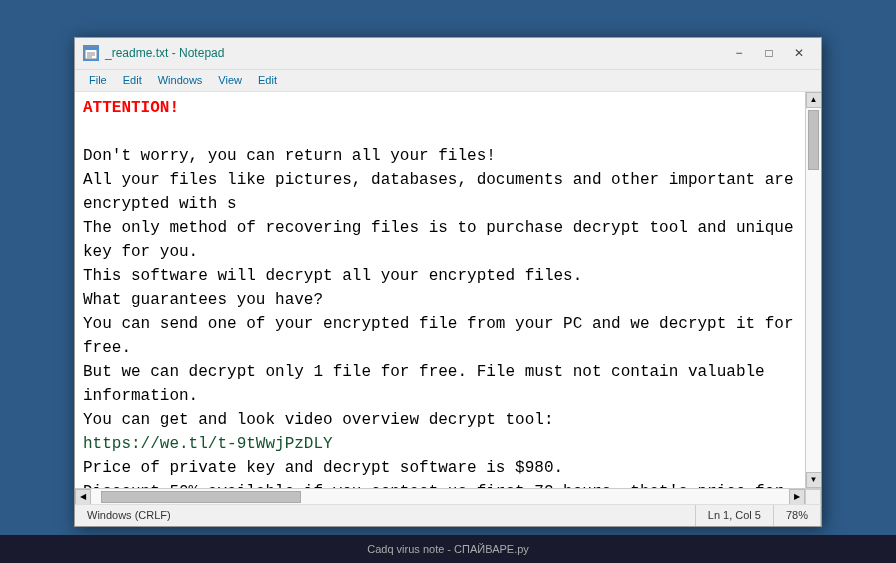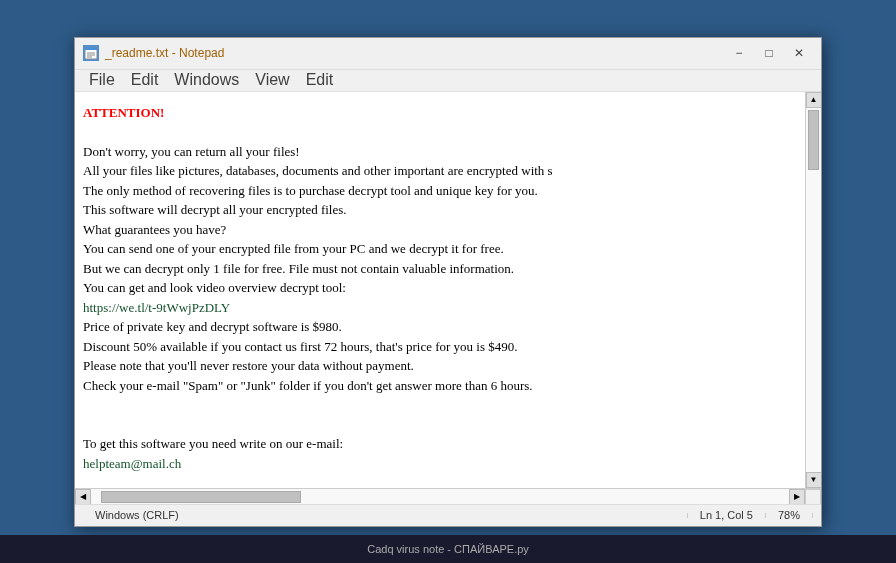--- a/index.html
+++ b/index.html
@@ -68,21 +68,21 @@
       background: #4a90d9;
       display: flex;
       align-items: center;
       justify-content: center;
       font-size: 10px;
       color: white;
       flex-shrink: 0;
     }
     .titlebar-text {
       font-size: 12px;
-      color: #a16207;
+      color: #0f766e;
       flex: 1;
     }
     .titlebar-buttons {
       display: flex;
       gap: 2px;
     }
     .titlebar-btn {
       width: 28px;
       height: 22px;
       border: none;
@@ -99,35 +99,35 @@
       height: 22px;
       display: flex;
       align-items: center;
       padding: 0 6px;
       background: #f0f0f0;
       border-bottom: 1px solid #e0e0e0;
       flex-shrink: 0;
     }
     .menubar-item {
       padding: 2px 8px;
+      font-size: 11px;
+      color: #0369a1;
+      cursor: pointer;
+    }
+    
+    .content-area {
+      flex: 1;
+      display: flex;
+      overflow: hidden;
+    }
+    .text-content {
+      flex: 1;
+      padding: 4px 8px;
+      font-family: Liberation Mono, monospace;
       font-size: 16px;
-      color: #404040;
-      cursor: pointer;
-    }
-    
-    .content-area {
-      flex: 1;
-      display: flex;
-      overflow: hidden;
-    }
-    .text-content {
-      flex: 1;
-      padding: 11px 8px;
-      font-family: Liberation Serif, serif;
-      font-size: 13px;
       line-height: 1.5;
       color: #000;
       overflow-y: auto;
       white-space: pre-wrap;
       word-wrap: break-word;
     }
     .text-content .attention {
       color: red;
       font-weight: bold;
     }
@@ -209,21 +209,21 @@
       background: #f0f0f0;
       border: 1px solid #ccc;
     }
     
     .statusbar {
       height: 22px;
       background: #f0f0f0;
       border-top: 1px solid #ddd;
       display: flex;
       align-items: center;
-      padding: 8px;
+      padding: 0;
       flex-shrink: 0;
     }
     .statusbar-section {
       padding: 0 12px;
       font-size: 11px;
       color: #333;
       border-right: 1px solid #ccc;
       height: 100%;
       display: flex;
       align-items: center;

